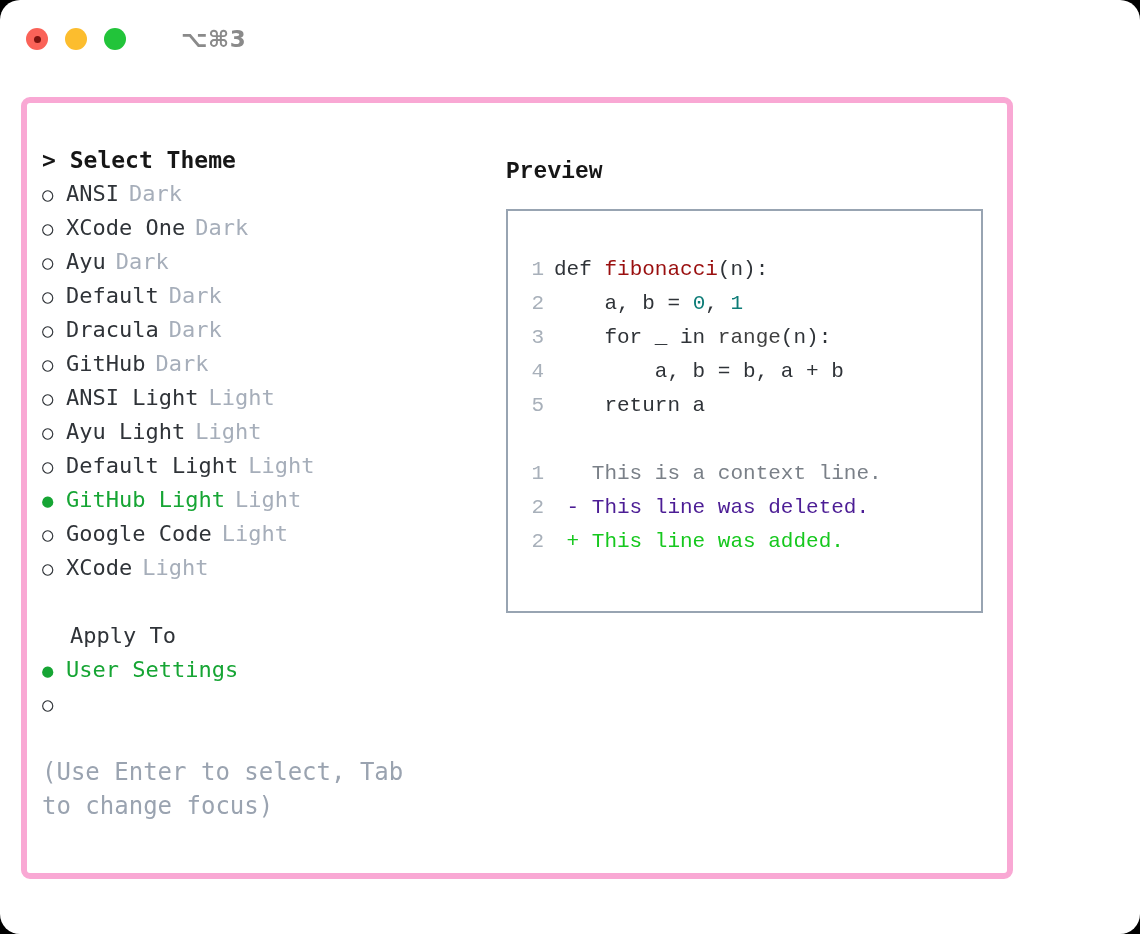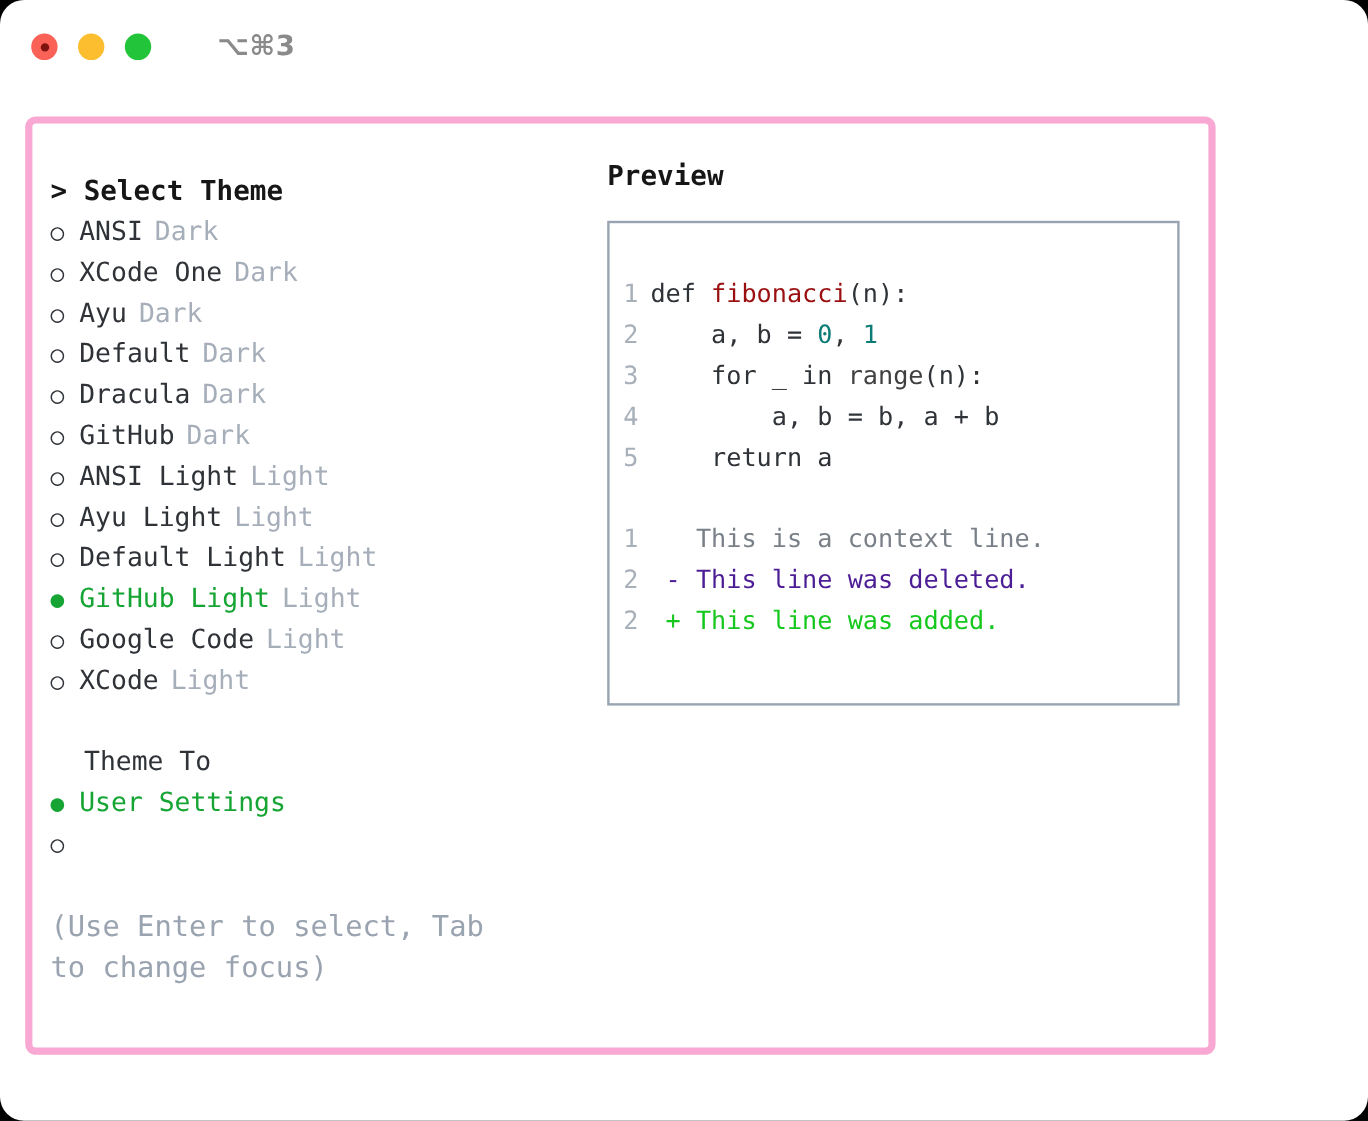--- a/index.html
+++ b/index.html
@@ -134,37 +134,38 @@
     font-size: 24px;
     line-height: 34px;
     color: #9aa3b0;
     width: 400px;
   }
 
   
   .right-col {
     position: absolute;
     left: 479px;
-    top: 27px;
+    top: 52px;
     width: 490px;
+    font-family: Liberation Mono, monospace;
   }
   .preview-title {
     font-size: 23px;
     font-weight: bold;
     color: #161616;
     line-height: 34px;
     margin-bottom: 20px;
   }
   .preview-box {
     width: 477px;
     height: 404px;
     border: 2px solid #98a4b2;
     box-sizing: border-box;
     background: #ffffff;
-    padding: 42px 0 0 2px;
+    padding: 42px 0 0 14px;
   }
   .code-line {
     font-size: 21px;
     line-height: 34px;
     white-space: pre;
     color: #2f3338;
   }
   .lineno {
     display: inline-block;
     width: 22px;
@@ -210,21 +211,21 @@
           <div class="opt"><span class="marker">○</span><span class="opt-label">ANSI Light</span><span class="opt-tag">Light</span></div>
           <div class="opt"><span class="marker">○</span><span class="opt-label">Ayu Light</span><span class="opt-tag">Light</span></div>
           <div class="opt"><span class="marker">○</span><span class="opt-label">Default Light</span><span class="opt-tag">Light</span></div>
           <div class="opt selected"><span class="marker">●</span><span class="opt-label">GitHub Light</span><span class="opt-tag">Light</span></div>
           <div class="opt"><span class="marker">○</span><span class="opt-label">Google Code</span><span class="opt-tag">Light</span></div>
           <div class="opt"><span class="marker">○</span><span class="opt-label">XCode</span><span class="opt-tag">Light</span></div>
         </div>
 
       <div class="section-gap"></div>
 
-      <div class="subheading">Theme To</div>
+      <div class="subheading">Apply To</div>
 
       <div class="opt-list" id="apply-list">
           <div class="opt selected"><span class="marker">●</span><span class="opt-label">User Settings</span></div>
           <div class="opt"><span class="marker">○</span></div>
         </div>
 
       <div class="hint">(Use Enter to select, Tab to change focus)</div>
     </div>
 
     <div class="right-col">

